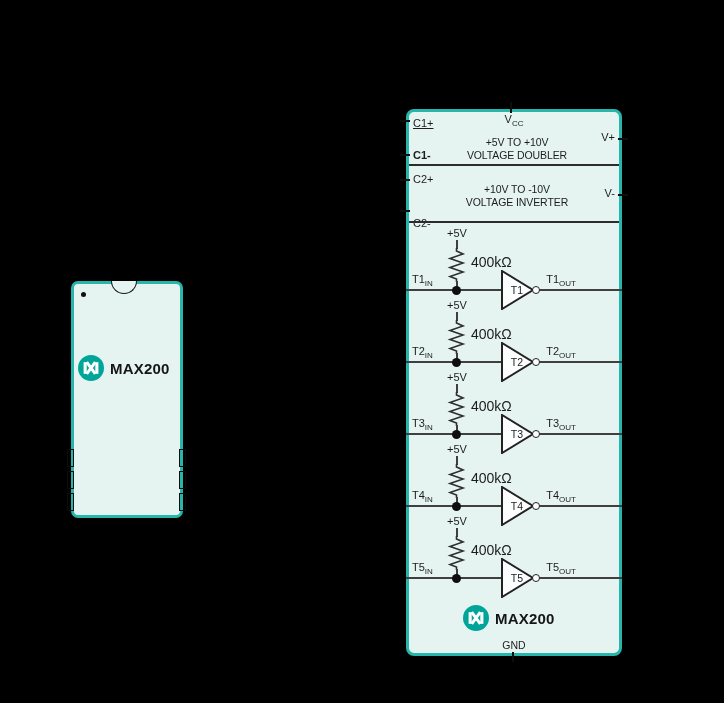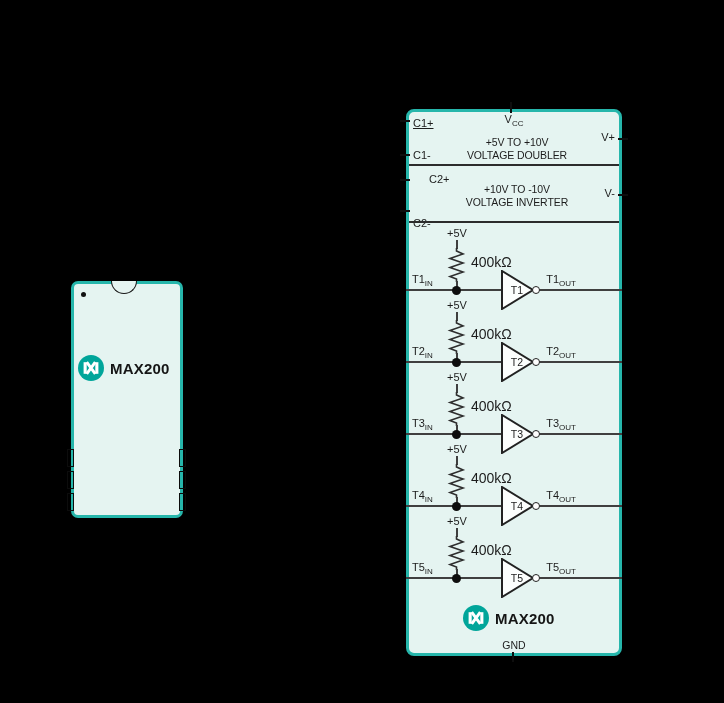--- a/index.html
+++ b/index.html
@@ -81,29 +81,29 @@
     <div class="tick-h" style="left:-9px;top:8px;"></div>
     <div class="tick-h" style="left:-9px;top:42px;"></div>
     <div class="tick-h" style="left:-9px;top:67px;"></div>
     <div class="tick-h" style="left:-9px;top:98px;"></div>
     <div class="tick-h" style="right:-9px;top:26px;"></div>
     <div class="tick-h" style="right:-9px;top:82px;"></div>
     <div class="tick-v" style="left:103px;bottom:-9px;height:10px;"></div>
 
     <div class="lbl" style="left:0;width:210px;text-align:center;top:1px;"><span>V</span><sub>CC</sub></div>
     <div class="lbl" style="left:4px;top:5px;text-decoration:underline;">C1+</div>
-    <div class="lbl" style="left:4px;top:37px;">C1-</div>
+    <div class="lbl" style="left:4px;top:37px;font-weight:bold;">C1-</div>
     <div class="lbl" style="right:4px;top:19px;">V+</div>
     <div class="sect-title" style="top:24px;">
       <div>+5V TO +10V</div>
       <div>VOLTAGE DOUBLER</div>
     </div>
     <div class="divider" style="top:52px;"></div>
 
-    <div class="lbl" style="left:20px;top:61px;">C2+</div>
+    <div class="lbl" style="left:4px;top:61px;">C2+</div>
     <div class="lbl" style="left:4px;top:93px;margin-top:12px;">C2-</div>
     <div class="lbl" style="right:4px;top:75px;">V-</div>
     <div class="sect-title" style="top:71px;">
       <div>+10V TO -10V</div>
       <div>VOLTAGE INVERTER</div>
     </div>
     <div class="divider" style="top:109px;"></div>
 
     <div class="trow" style="top:112px;">
       <div class="sigline"></div>

